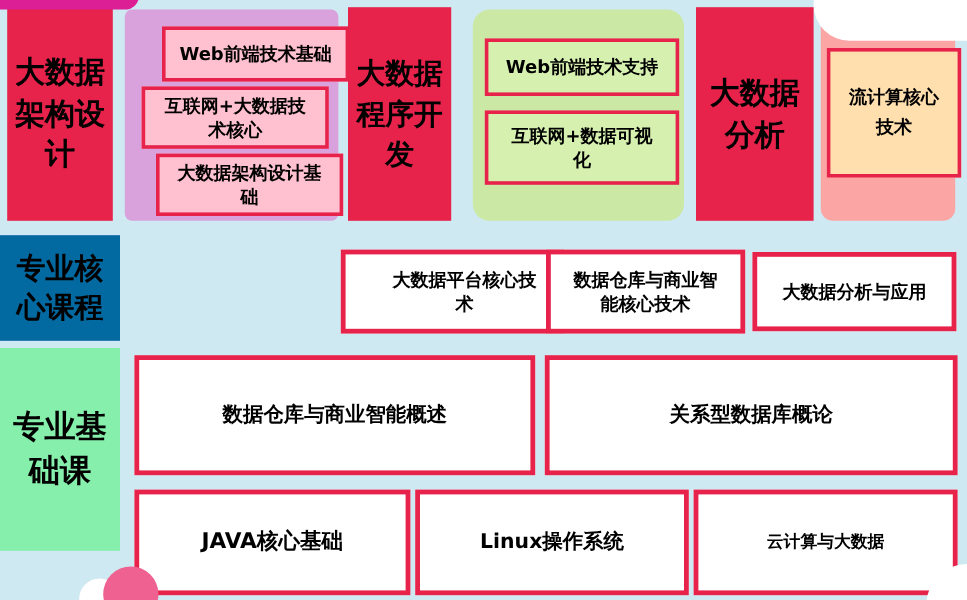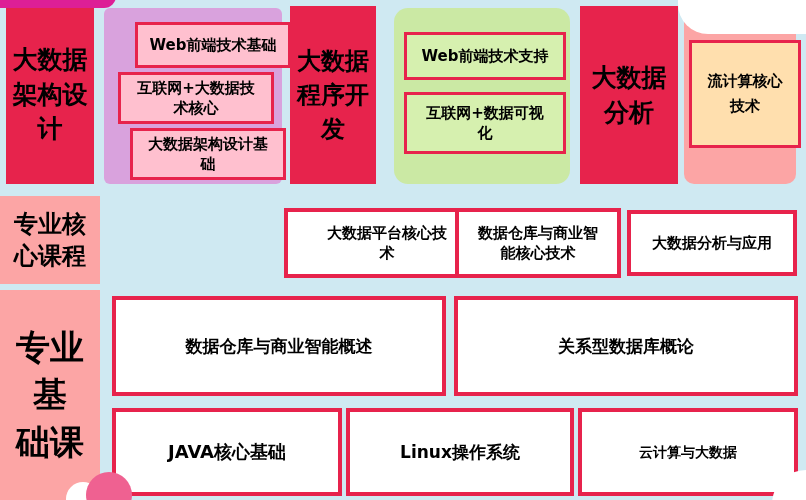--- a/index.html
+++ b/index.html
@@ -38,27 +38,27 @@
   .arch-label{left:6px;top:6px;width:88px;height:178px;font-size:25px;line-height:1.38;}
   .p1{left:31px;top:14px;width:150px;height:40px;}
   .p2{left:14px;top:64px;width:150px;height:46px;}
   .p3{left:26px;top:120px;width:150px;height:46px;}
   .dev-label{left:290px;top:6px;width:86px;height:178px;font-size:24px;line-height:1.42;}
   .g1{left:10px;top:24px;width:156px;height:42px;}
   .g2{left:10px;top:84px;width:156px;height:56px;}
   .analysis-label{left:580px;top:6px;width:98px;height:178px;font-size:25px;line-height:1.42;}
   .o1{left:5px;top:34px;width:106px;height:102px;line-height:1.7;}
 
-  .core-label{left:0;top:196px;width:100px;height:88px;background:#fca5a5;font-size:24px;line-height:1.35;}
+  .core-label{left:0;top:196px;width:100px;height:88px;background:#0369a1;font-size:24px;line-height:1.35;}
   .c1{left:112px;top:208px;width:160px;height:62px;}
   .c2{left:284px;top:208px;width:158px;height:62px;padding-left:20px;}
   .c3{left:455px;top:208px;width:158px;height:62px;}
   .c4{left:627px;top:210px;width:162px;height:58px;}
 
-  .foundation-label{left:0;top:290px;width:100px;height:210px;background:#fca5a5;font-size:34px;line-height:1.4;}
+  .foundation-label{left:0;top:290px;width:100px;height:169px;background:#86efac;font-size:26px;line-height:1.4;}
   .f1{left:112px;top:296px;width:326px;height:92px;font-size:17px;}
   .f2{left:454px;top:296px;width:336px;height:92px;font-size:17px;}
   .f3{left:112px;top:408px;width:222px;height:80px;font-size:18px;}
   .f4{left:346px;top:408px;width:220px;height:80px;font-size:17px;}
   .f5{left:578px;top:408px;width:212px;height:80px;font-size:14px;}
 
   .deco{position:absolute;}
   .deco-tl{left:-12px;top:-16px;width:128px;height:24px;background:#dd1f96;border-radius:12px;}
   .deco-tr{left:678px;top:-26px;width:150px;height:60px;background:#ffffff;border-radius:0 0 0 30px;}
   .deco-bl-white{left:66px;top:482px;width:34px;height:34px;background:#ffffff;border-radius:50%;}

